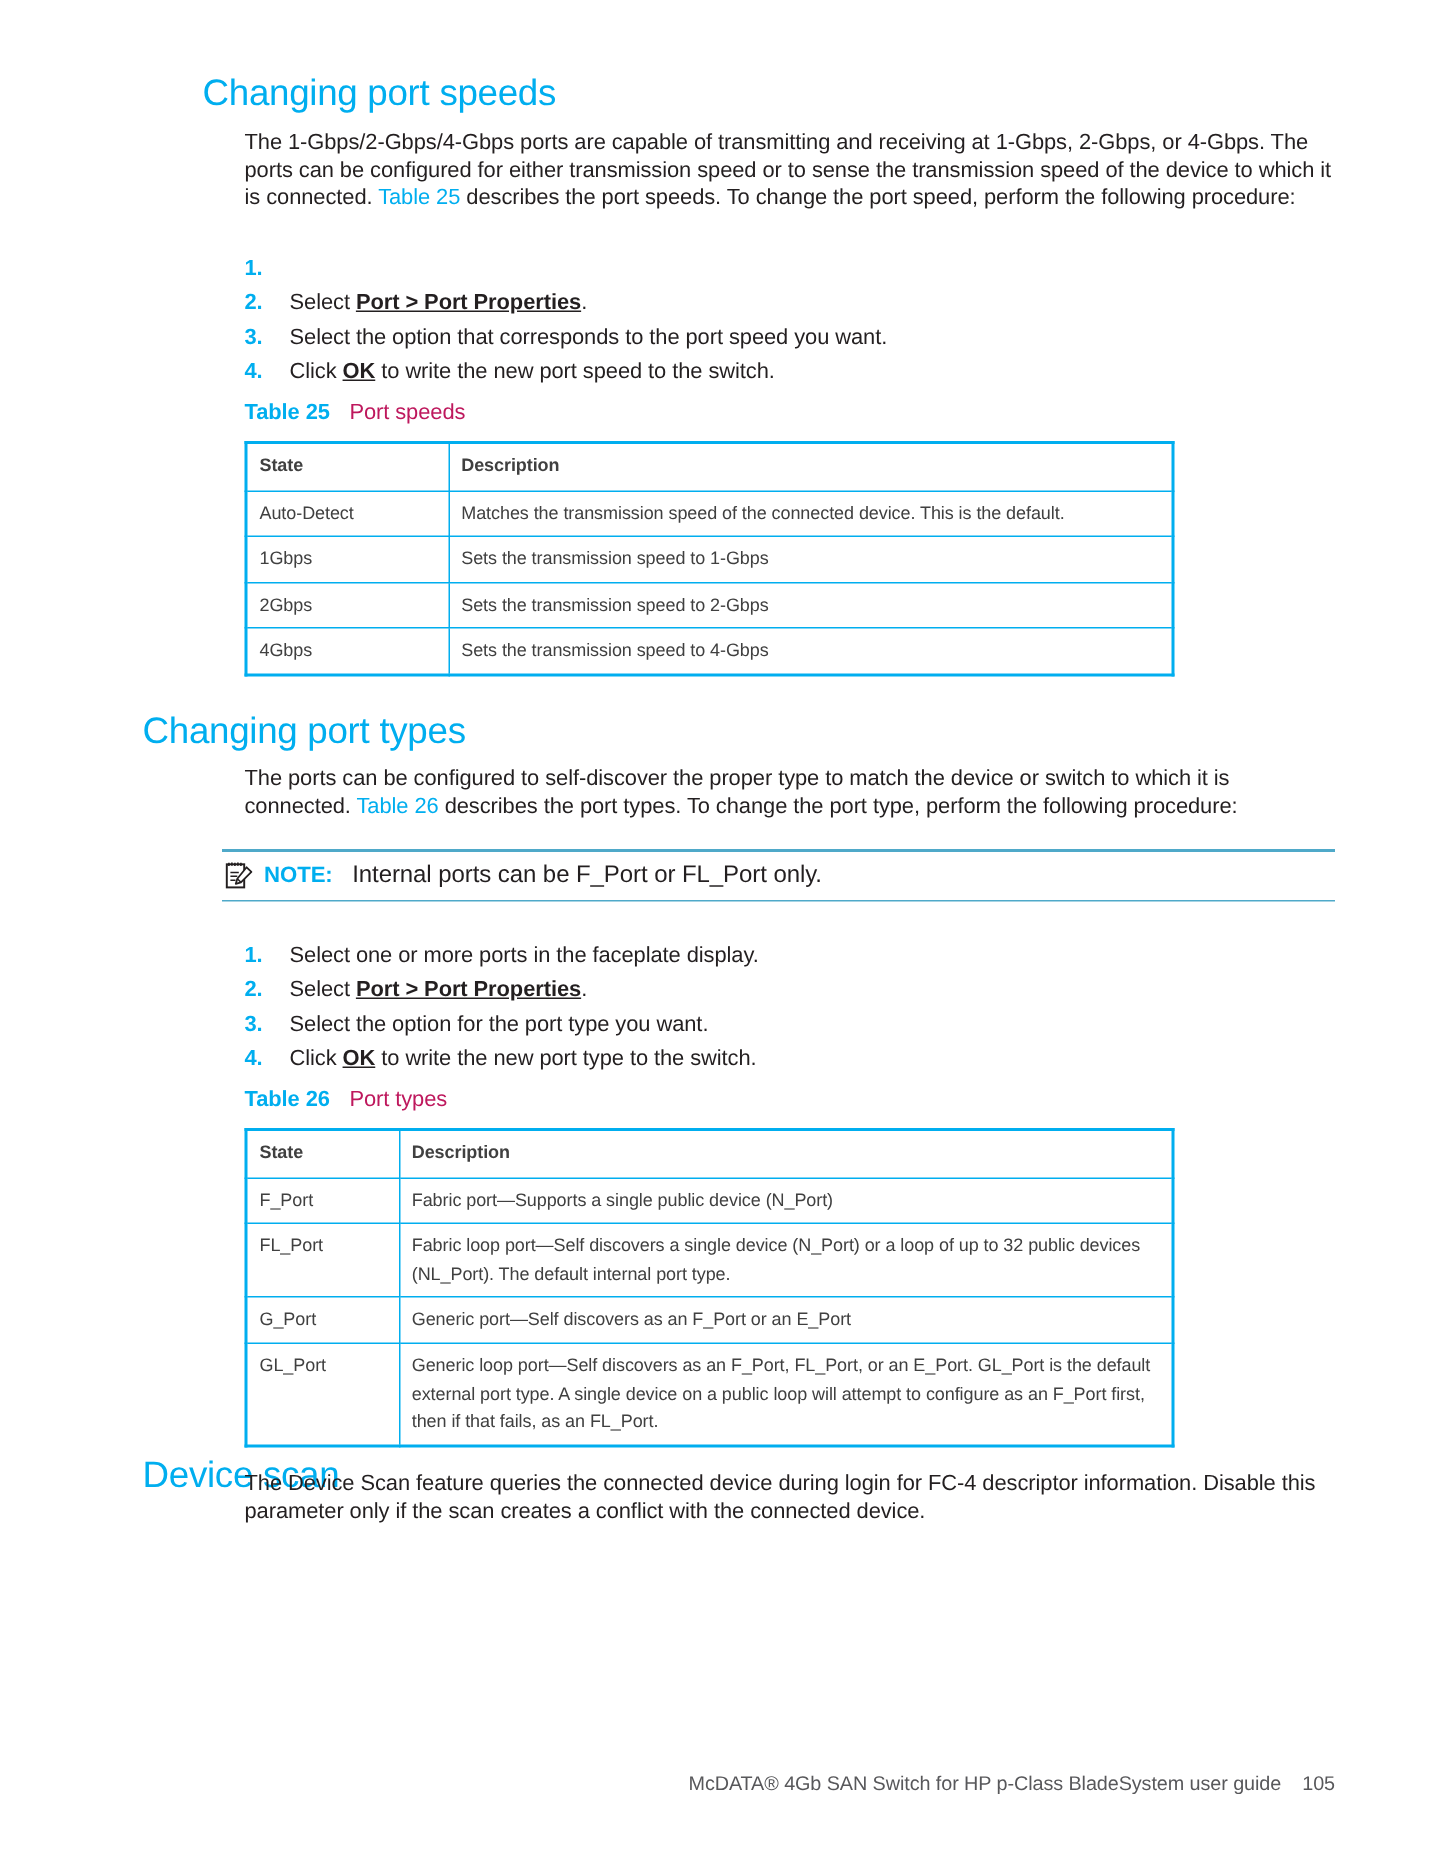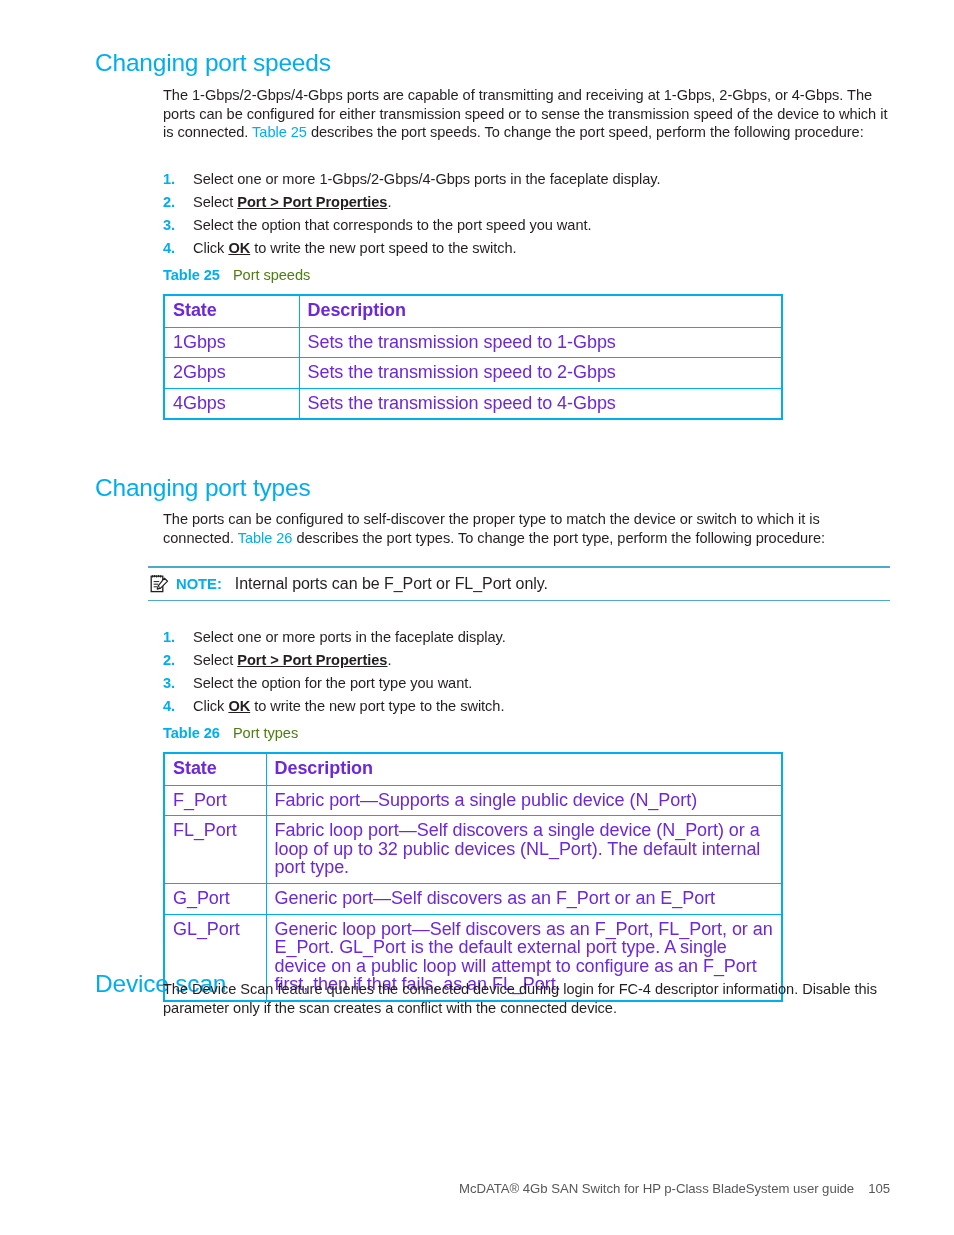--- a/index.html
+++ b/index.html
@@ -95,40 +95,40 @@
     line-height: 18px;
     letter-spacing: -0.05px;
     white-space: nowrap;
   }
   .table-caption .cap-label {
     color: #00AEEF;
     font-weight: 700;
     margin-right: 13px;
   }
   .table-caption .cap-text {
-    color: #4d7c0f;
+    color: #be185d;
   }
 
   
   table.doc-table {
     position: absolute;
     border-collapse: collapse;
     background: #ffffff;
     table-layout: fixed;
   }
   table.doc-table th,
   table.doc-table td {
     border: 1px solid #00AEEF;
     padding: 5px 8px 6px 8px;
-    font-size: 18px;
+    font-size: 12px;
     line-height: 18.6px;
     vertical-align: top;
     text-align: left;
     letter-spacing: -0.05px;
-    color: #6d28d9;
+    color: #404040;
   }
   table.doc-table th {
     font-weight: 700;
     padding-bottom: 7px;
   }
   table.doc-table {
     border: 2.5px solid #00AEEF;
   }
   table.doc-table tr:first-child th {
     border-top: none;
@@ -190,28 +190,27 @@
   }
   .footer .page-num {
     margin-left: 14px;
   }
 </style>
 </head>
 <body>
 
 <div class="page">
 
-  <h1 class="section-heading" style="top:49px;">Changing port speeds</h1>
+  <h1 class="section-heading" style="top:49px;margin-left:40px;">Changing port speeds</h1>
 
   <p class="body-text" style="top:86px;"><span>The 1-Gbps/2-Gbps/4-Gbps ports are capable of transmitting and receiving at 1-Gbps, 2-Gbps, or 4-Gbps. The ports can be configured for either transmission speed or to sense the transmission speed of the device to which it is connected. </span><span class="xref">Table 25</span><span> describes the port speeds. To change the port speed, perform the following procedure:</span></p>
 
   <div class="proc" style="top:169px;">
     <div class="proc-item">
       <span class="proc-num">1.</span>
-      <span class="proc-text"><span>Select one or more 1-Gbps/2-Gbps/4-Gbps ports in the faceplate display.</span><b></b><span></span></span>
     </div>
     <div class="proc-item">
       <span class="proc-num">2.</span>
       <span class="proc-text"><span>Select </span><b>Port &gt; Port Properties</b><span>.</span></span>
     </div>
     <div class="proc-item">
       <span class="proc-num">3.</span>
       <span class="proc-text"><span>Select the option that corresponds to the port speed you want.</span><b></b><span></span></span>
     </div>
     <div class="proc-item">
@@ -226,20 +225,24 @@
 
   <table class="doc-table" id="table-25" style="top:294px;">
     <colgroup>
         <col class="c1">
         <col>
       </colgroup>
     <tbody>
       <tr>
         <th>State</th>
         <th>Description</th>
+      </tr>
+      <tr>
+        <td>Auto-Detect</td>
+        <td>Matches the transmission speed of the connected device. This is the default.</td>
       </tr>
       <tr>
         <td>1Gbps</td>
         <td>Sets the transmission speed to 1-Gbps</td>
       </tr>
       <tr>
         <td>2Gbps</td>
         <td>Sets the transmission speed to 2-Gbps</td>
       </tr>
       <tr>

